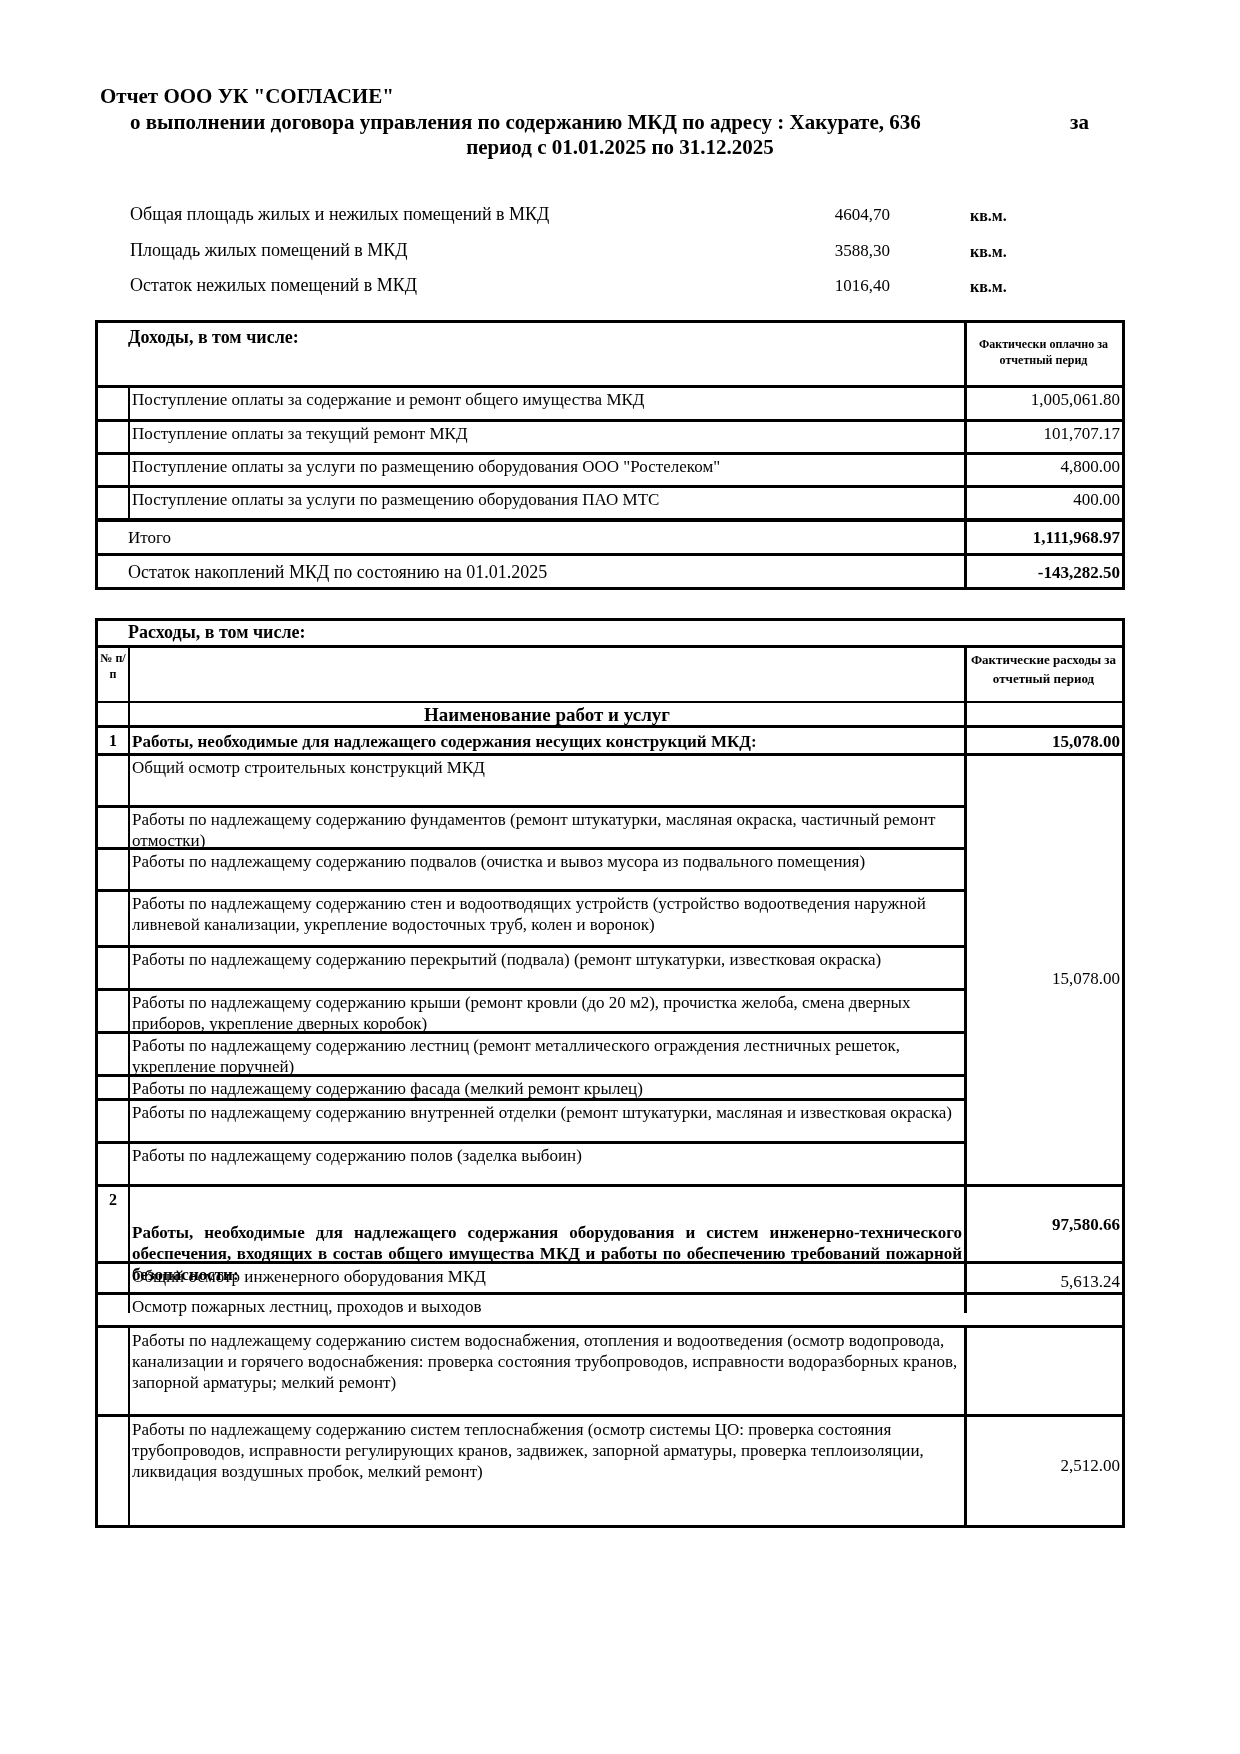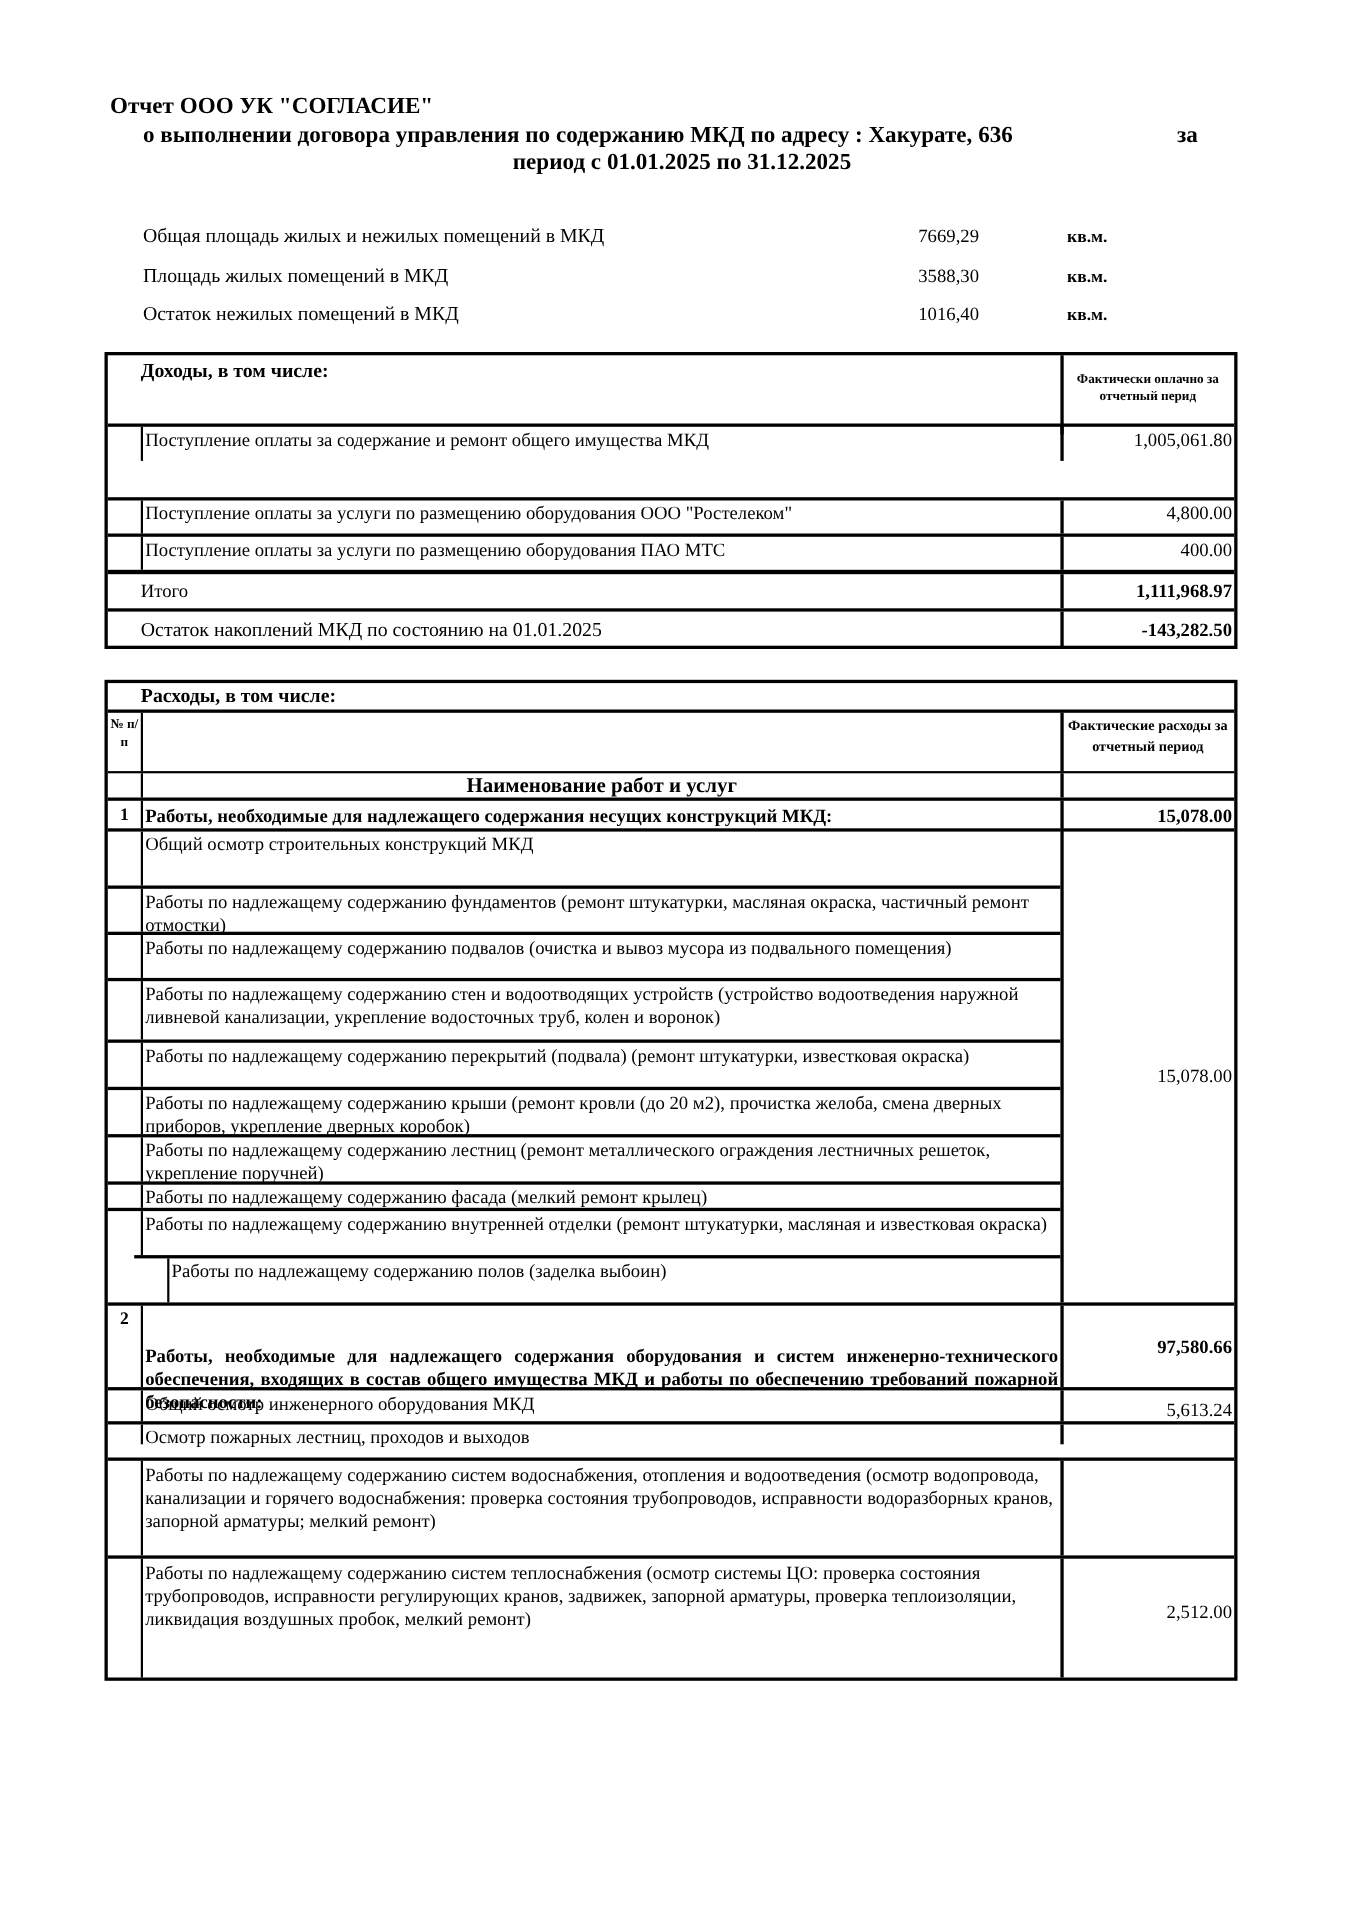--- a/index.html
+++ b/index.html
@@ -30,41 +30,46 @@
 </head>
 <body>
 
 <div class="abs title1">Отчет ООО УК "СОГЛАСИЕ"</div>
 <div class="abs title2">о выполнении договора управления  по содержанию МКД по адресу : Хакурате, 636</div>
 <div class="abs title2-za">за</div>
 <div class="abs title3">период с 01.01.2025 по 31.12.2025</div>
 
 <div>
   <div class="abs area-label" style="top:204px">Общая площадь жилых и нежилых помещений в МКД</div>
-  <div class="abs area-val" style="top:205px">7669,29</div>
+  <div class="abs area-val" style="top:205px">4604,70</div>
   <div class="abs area-unit" style="top:207px">кв.м.</div>
 
   <div class="abs area-label" style="top:240px">Площадь жилых помещений в МКД</div>
   <div class="abs area-val" style="top:241px">3588,30</div>
   <div class="abs area-unit" style="top:243px">кв.м.</div>
 
   <div class="abs area-label" style="top:275px">Остаток нежилых помещений в МКД</div>
   <div class="abs area-val" style="top:276px">1016,40</div>
   <div class="abs area-unit" style="top:278px">кв.м.</div>
 </div>
 
 <div class="tbl" style="top:320px; height:270px;">
   <div class="row" style="top:0; height:72px;">
     <div class="cell desc-wide bold" style="font-size:18px;">Доходы, в том числе:</div>
     <div class="cell val hdr-small">Фактически оплачно за отчетный перид</div>
   </div>
   <div class="row bt" style="top:62px; height:34px;">
     <div class="cell num" style="border-right-width:2px;"></div>
     <div class="cell desc">Поступление оплаты за содержание и ремонт общего имущества МКД</div>
     <div class="cell val">1,005,061.80</div>
+  </div>
+  <div class="row bt" style="top:96px; height:33px;">
+    <div class="cell num"></div>
+    <div class="cell desc">Поступление оплаты за текущий ремонт  МКД</div>
+    <div class="cell val">101,707.17</div>
   </div>
   <div class="row bt" style="top:129px; height:33px;">
     <div class="cell num"></div>
     <div class="cell desc">Поступление оплаты за услуги по размещению оборудования ООО "Ростелеком"</div>
     <div class="cell val">4,800.00</div>
   </div>
   <div class="row bt" style="top:162px; height:33px;">
     <div class="cell num"></div>
     <div class="cell desc">Поступление оплаты за услуги по размещению оборудования ПАО МТС</div>
     <div class="cell val">400.00</div>
@@ -132,21 +137,21 @@
     <div class="cell desc" style="right:0;">Работы по надлежащему содержанию лестниц (ремонт металлического ограждения лестничных решеток, укрепление поручней)</div>
   </div>
   <div class="row bt" style="top:477px; height:43px; right:158px;">
     <div class="cell num"></div>
     <div class="cell desc" style="right:0;">Работы  по надлежащему содержанию внутренней отделки (ремонт штукатурки, масляная и известковая окраска)</div>
   </div>
   <div class="row bt" style="top:453px; height:24px; right:158px;">
     <div class="cell num"></div>
     <div class="cell desc" style="right:0;">Работы по надлежащему содержанию фасада (мелкий ремонт крылец)</div>
   </div>
-  <div class="row bt" style="top:520px; height:43px; right:158px;margin-left:24px;">
+  <div class="row bt" style="top:520px; height:43px; right:158px;">
     <div class="cell num"></div>
     <div class="cell desc" style="right:0;">Работы по надлежащему содержанию полов (заделка выбоин)</div>
   </div>
 
   <div class="row bt" style="top:132px; height:431px; left:auto; width:158px; border-left:3px solid #000;">
     <div style="position:absolute; right:2px; top:213px; font-size:17px;">15,078.00</div>
   </div>
 
   <div class="row bt" style="top:563px; height:77px;">
     <div class="cell num" style="font-size:16px;">2</div>

